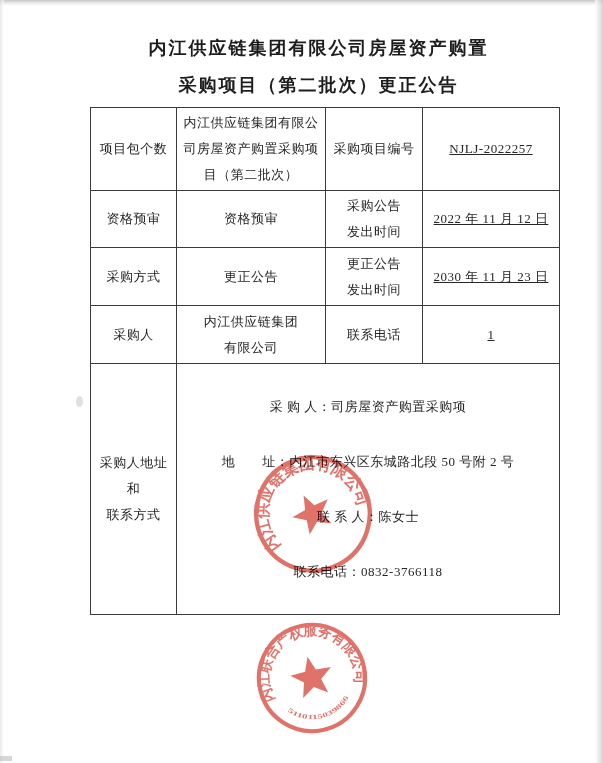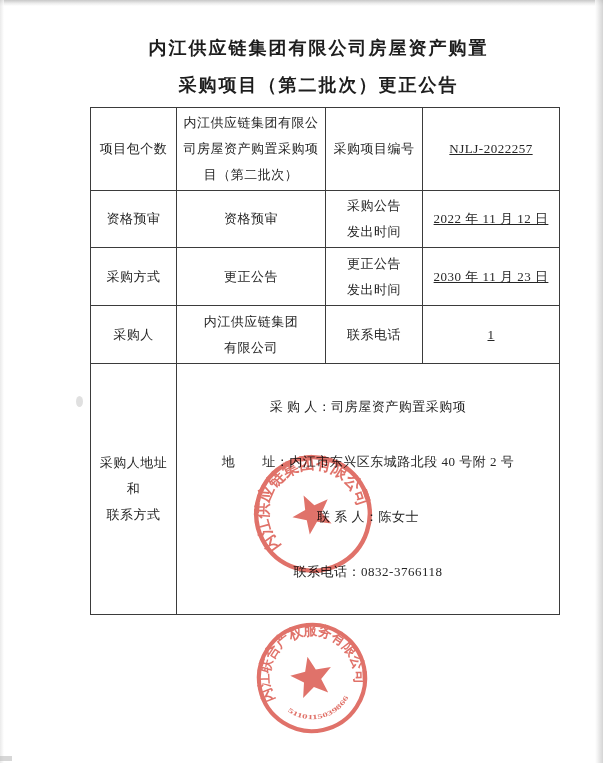--- a/index.html
+++ b/index.html
@@ -87,21 +87,21 @@
       <td class="c2">内江供应链集团
 有限公司</td>
       <td class="c3">联系电话</td>
       <td class="c4">1</td>
     </tr>
     <tr style="height:134px;">
       <td class="c1">采购人地址和
 联系方式</td>
       <td class="contact" colspan="3">
         <div class="cl">采 购 人：司房屋资产购置采购项</div>
-        <div class="cl">地　　址：内江市东兴区东城路北段 40 号附 2 号</div>
+        <div class="cl">地　　址：内江市东兴区东城路北段 50 号附 2 号</div>
         <div class="cl">联 系 人：陈女士</div>
         <div class="cl">联系电话：0832-3766118</div>
       </td>
     </tr>
 
   </tbody>
     </table>
 
   <svg class="seal seal-buyer" viewBox="0 0 200 200">
     <defs>

